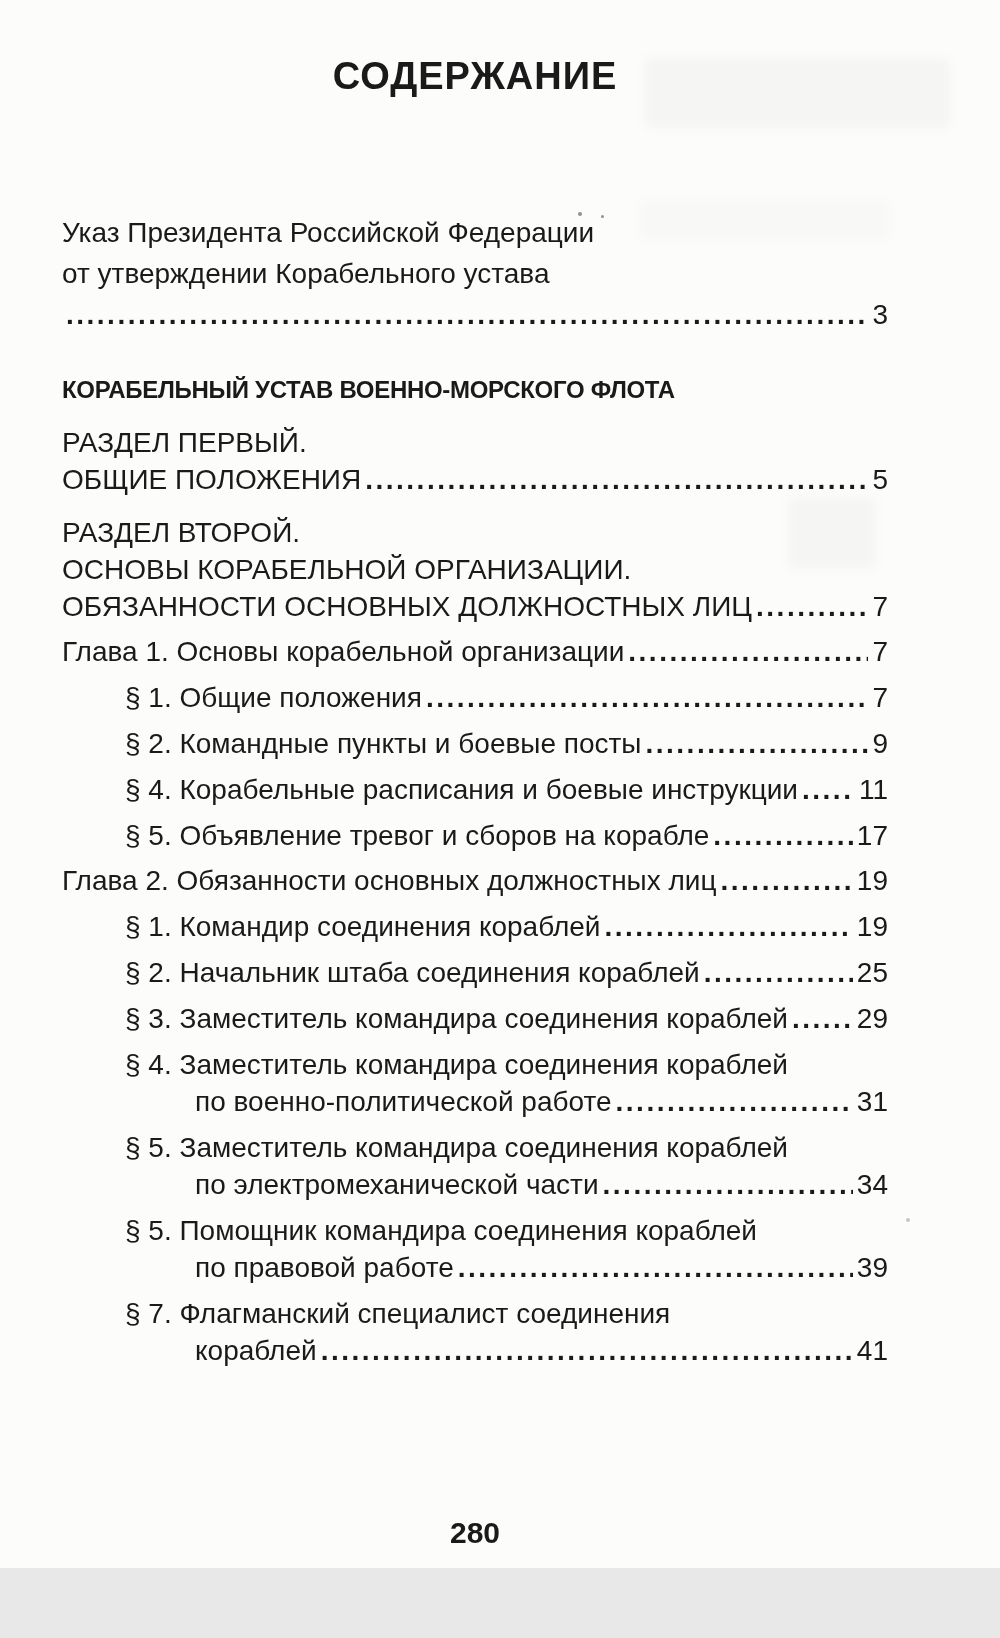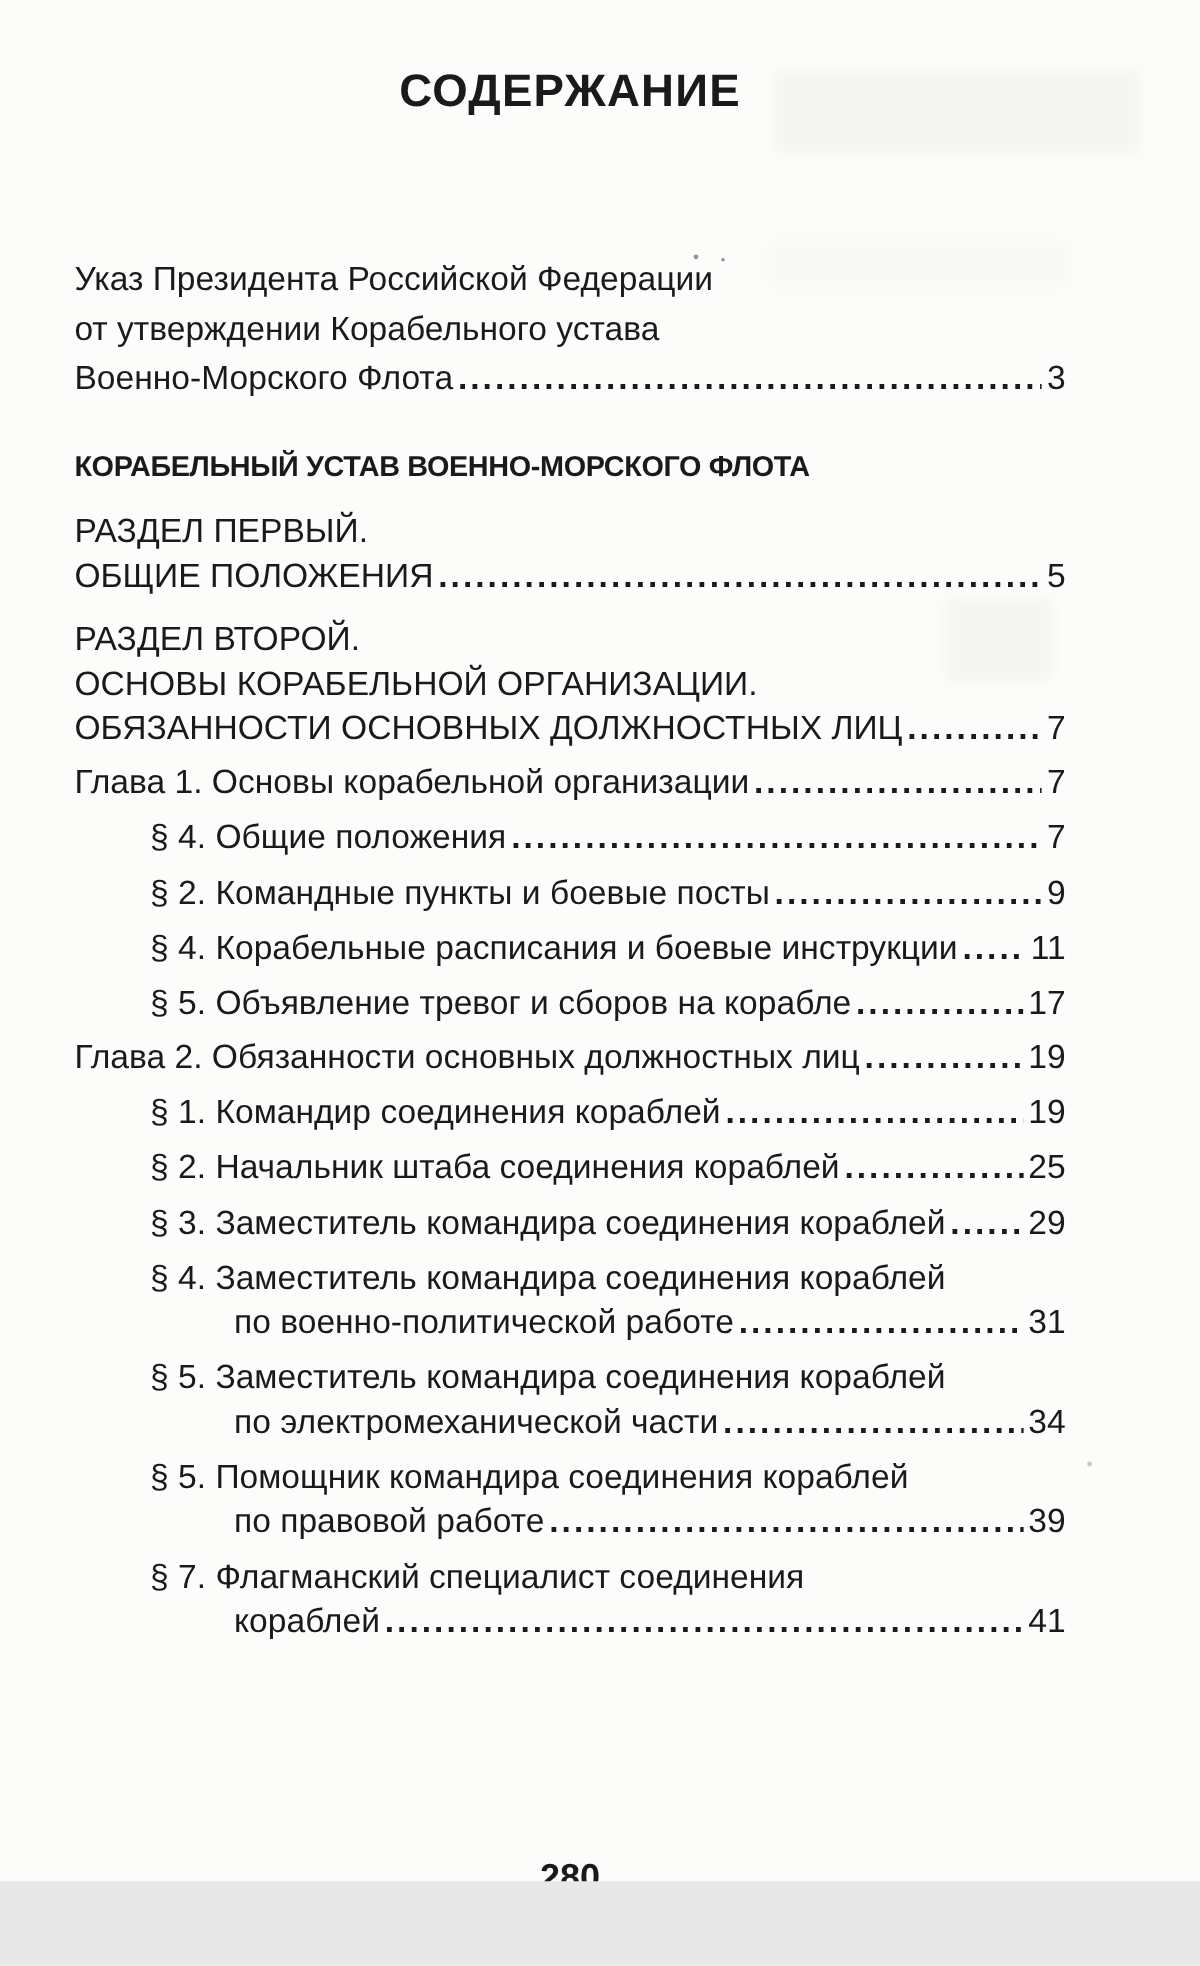--- a/index.html
+++ b/index.html
@@ -72,21 +72,20 @@
   .entry.paragraph .dot-row.cont { padding-left: 70px; justify-content: center; }
 
   .footer-page-number {
     position: absolute;
     left: 62px;
     right: 112px;
     top: 1516px;
     text-align: center;
     font-size: 30px;
     font-weight: 800;
-    margin-top: 32px;
   }
 
   
   .artifact {
     position: absolute;
     background: rgba(60, 60, 60, 0.035);
     filter: blur(5px);
     border-radius: 4px;
     pointer-events: none;
   }
@@ -116,21 +115,20 @@
   <div class="speck s2"></div>
   <div class="speck s3"></div>
 
   <h1 class="contents-title">СОДЕРЖАНИЕ</h1>
 
   <main class="toc-list">
       <div class="entry front">
         <div class="pre-line">Указ Президента Российской Федерации</div>
         <div class="pre-line">от утверждении Корабельного устава</div>
         <div class="dot-row">
-          <span class="txt">Военно-Морского Флота</span>
           <span class="leader"></span>
           <span class="pg">3</span>
         </div>
       </div>
       <div class="entry book-title">
         <div class="dot-row">
           <span class="txt">КОРАБЕЛЬНЫЙ УСТАВ ВОЕННО-МОРСКОГО ФЛОТА</span>
         </div>
       </div>
       <div class="entry section">
@@ -152,21 +150,21 @@
       </div>
       <div class="entry chapter">
         <div class="dot-row">
           <span class="txt">Глава 1. Основы корабельной организации</span>
           <span class="leader"></span>
           <span class="pg">7</span>
         </div>
       </div>
       <div class="entry paragraph">
         <div class="dot-row">
-          <span class="txt">§ 4. Общие положения</span>
+          <span class="txt">§ 1. Общие положения</span>
           <span class="leader"></span>
           <span class="pg">7</span>
         </div>
       </div>
       <div class="entry paragraph">
         <div class="dot-row">
           <span class="txt">§ 2. Командные пункты и боевые посты</span>
           <span class="leader"></span>
           <span class="pg">9</span>
         </div>

